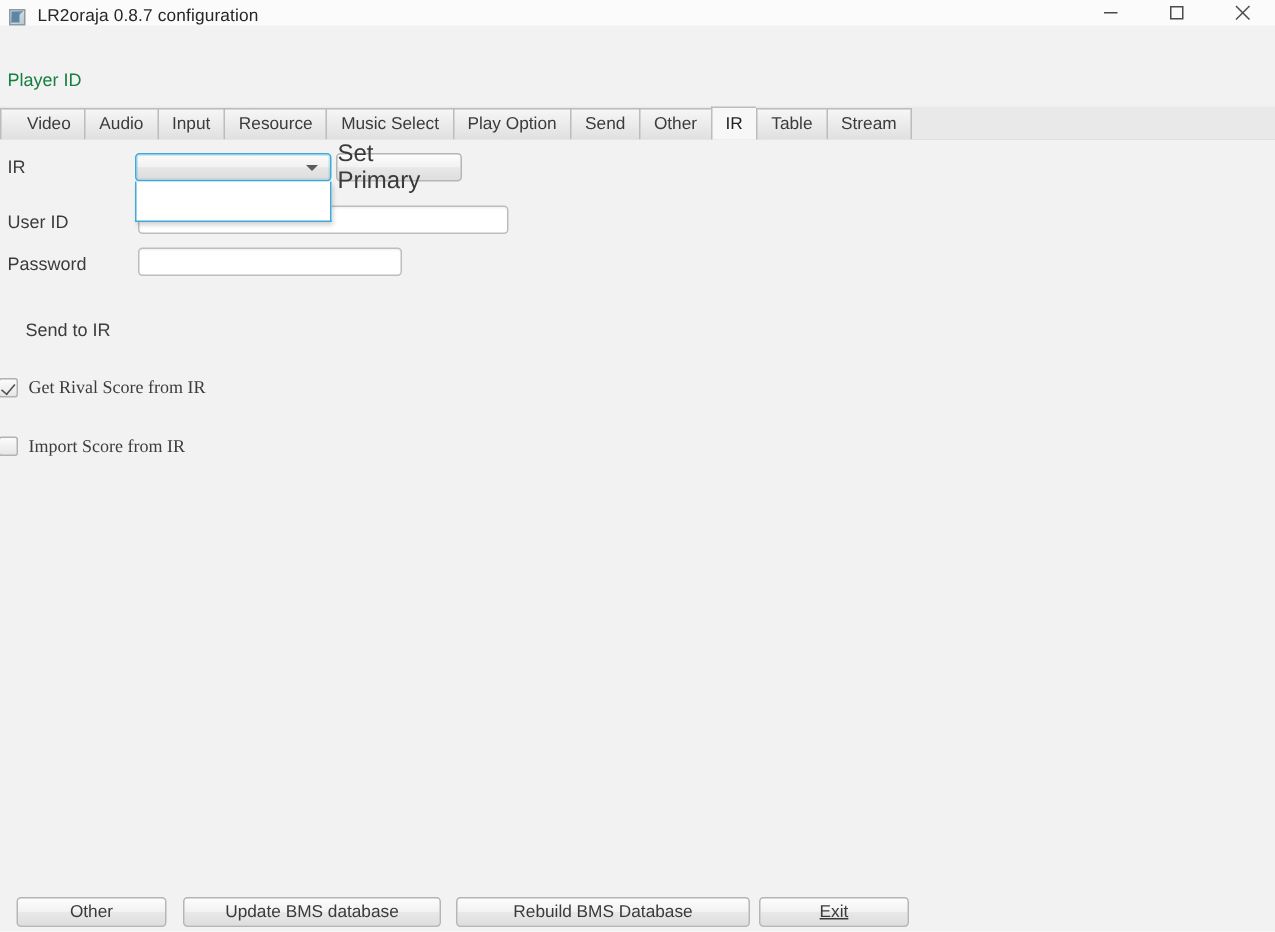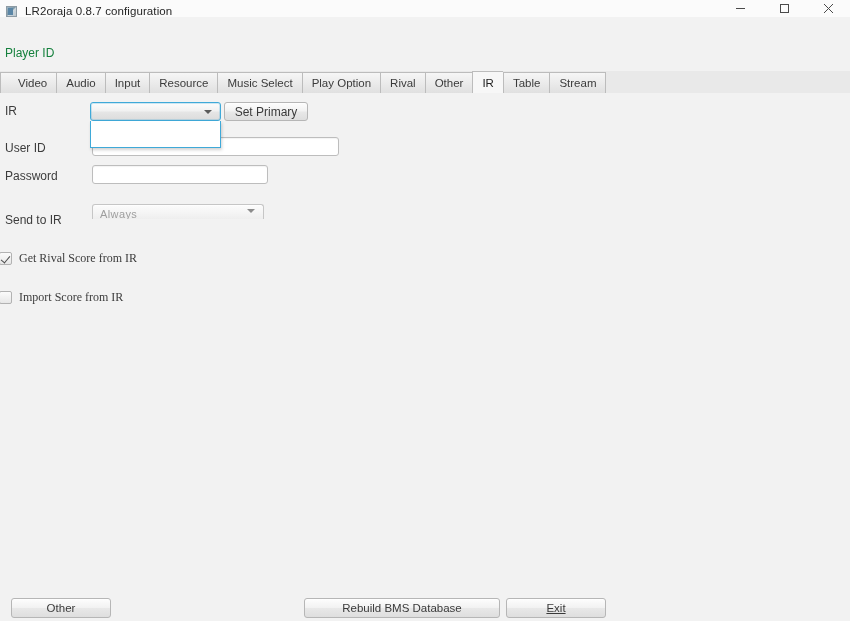--- a/index.html
+++ b/index.html
@@ -137,21 +137,21 @@
     left: 229px; top: 43px;
     width: 211px; height: 20px;
   }
 
   .btn {
     position: absolute;
     box-sizing: border-box;
     background: linear-gradient(to bottom,#fdfdfd 0%, #f2f2f2 48%, #e8e8e8 52%, #dedede 100%);
     border: 1px solid #b6b6b6;
     border-radius: 3px;
-    font-size: 12px;
+    font-size: 16px;
     color: #3a3a3a;
     display: flex;
     align-items: center;
     justify-content: center;
     box-shadow: 0 1px 0 rgba(255,255,255,0.75) inset;
     cursor: default;
   }
   #add-player-btn {
     left: 447px; top: 44px;
     width: 22px; height: 18px;
@@ -203,21 +203,21 @@
   .field-label {
     position: absolute;
     font-size: 12px;
     color: #3c3c3c;
     white-space: nowrap;
   }
 
   #lbl-ir       { left: 5px;  top: 11px; }
   #lbl-userid   { left: 5px;  top: 48px; }
   #lbl-password { left: 5px;  top: 76px; }
-  #lbl-sendtoir { left: 5px;  top: 120px; text-align: center; }
+  #lbl-sendtoir { left: 17px;  top: 120px; text-align: center; }
 
   #ir-combo {
     left: 90px; top: 9px;
     width: 131px; height: 19px;
     border: 1px solid #3fa9d8;
     box-shadow: 0 0 0 1px rgba(63,169,216,0.25) inset;
   }
   #ir-combo .arrow { border-top-color: #5b5b5b; }
 
   #set-primary-btn {
@@ -376,21 +376,21 @@
     <div class="btn" id="add-player-btn">+</div>
   </div>
 
   <div class="tabstrip">
     <div class="tab">Video</div>
     <div class="tab">Audio</div>
     <div class="tab">Input</div>
     <div class="tab">Resource</div>
     <div class="tab">Music Select</div>
     <div class="tab">Play Option</div>
-    <div class="tab">Rival</div>
+    <div class="tab">Send</div>
     <div class="tab">Other</div>
     <div class="tab selected">IR</div>
     <div class="tab">Table</div>
     <div class="tab">Stream</div>
   </div>
 
   <div class="panel">
 
     <div class="field-label" id="lbl-ir">IR</div>
     <div class="field-label" id="lbl-userid">User ID</div>
@@ -409,36 +409,33 @@
     </div>
 
     <div class="textfield" id="userid-field">
       <span></span>
     </div>
 
     <div class="textfield" id="password-field">
       <span></span>
     </div>
 
-    <div class="combo" id="sendtoir-combo">
-      <span id="sendtoir-value">Always</span>
-      <span class="arrow"></span>
-    </div>
 
     <div class="checkrow" id="check-rival">
       <div class="checkbox checked"></div>
       <div class="check-label">Get Rival Score from IR</div>
     </div>
 
     <div class="checkrow" id="check-import">
       <div class="checkbox"></div>
       <div class="check-label">Import Score from IR</div>
     </div>
 
   </div>
 
   <div class="bottombar">
     <div class="btn" id="btn-play">Other</div>
+    <div class="btn" id="btn-update-db">Update BMS database</div>
     <div class="btn" id="btn-rebuild-db">Rebuild BMS Database</div>
     <div class="btn" id="btn-exit">Exit</div>
   </div>
 
 </div>
 
 </body></html>

